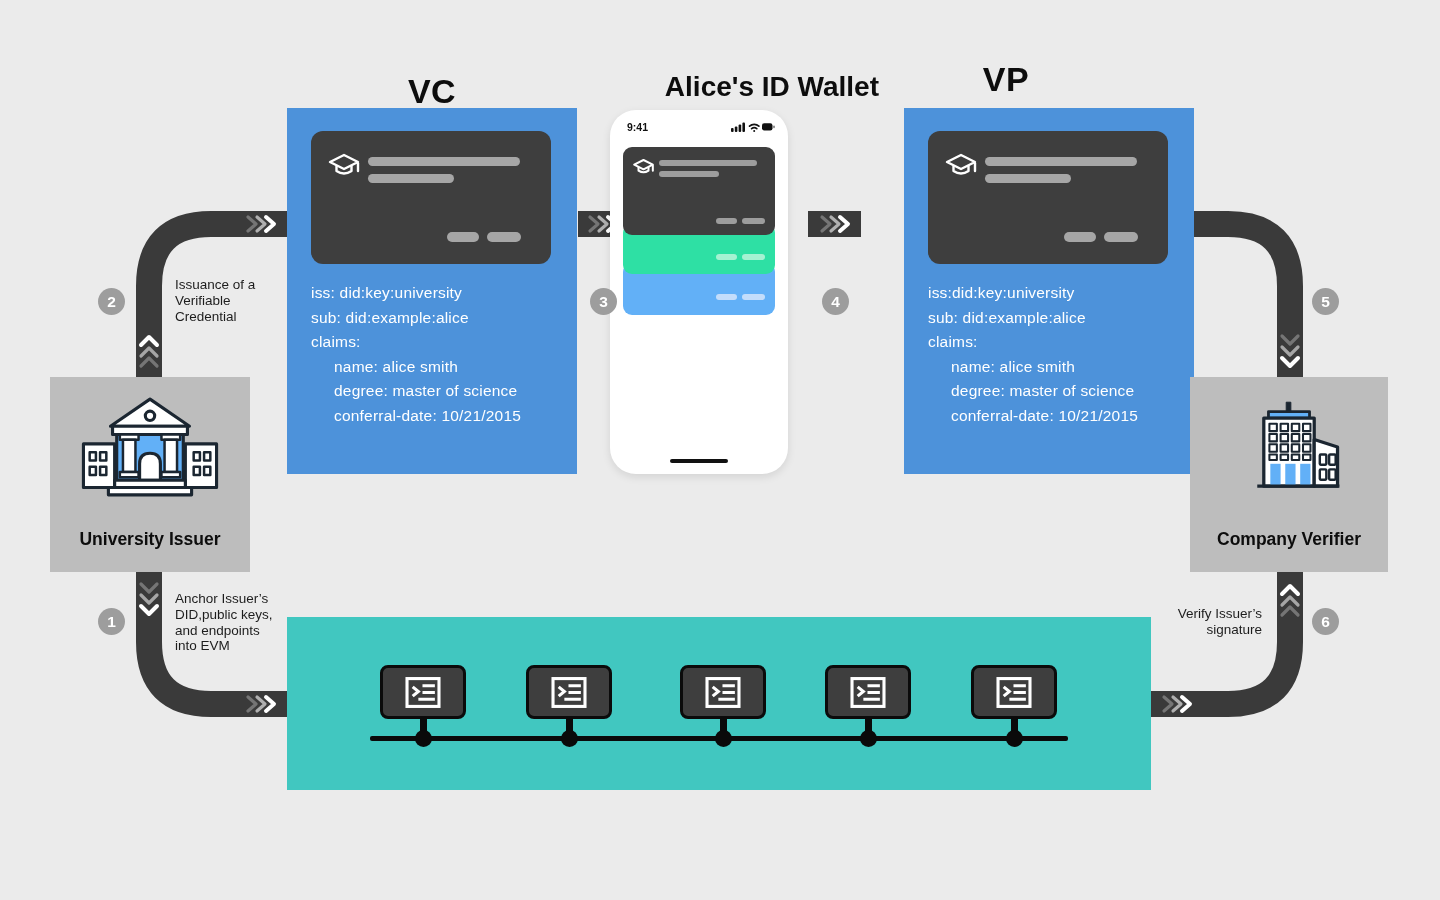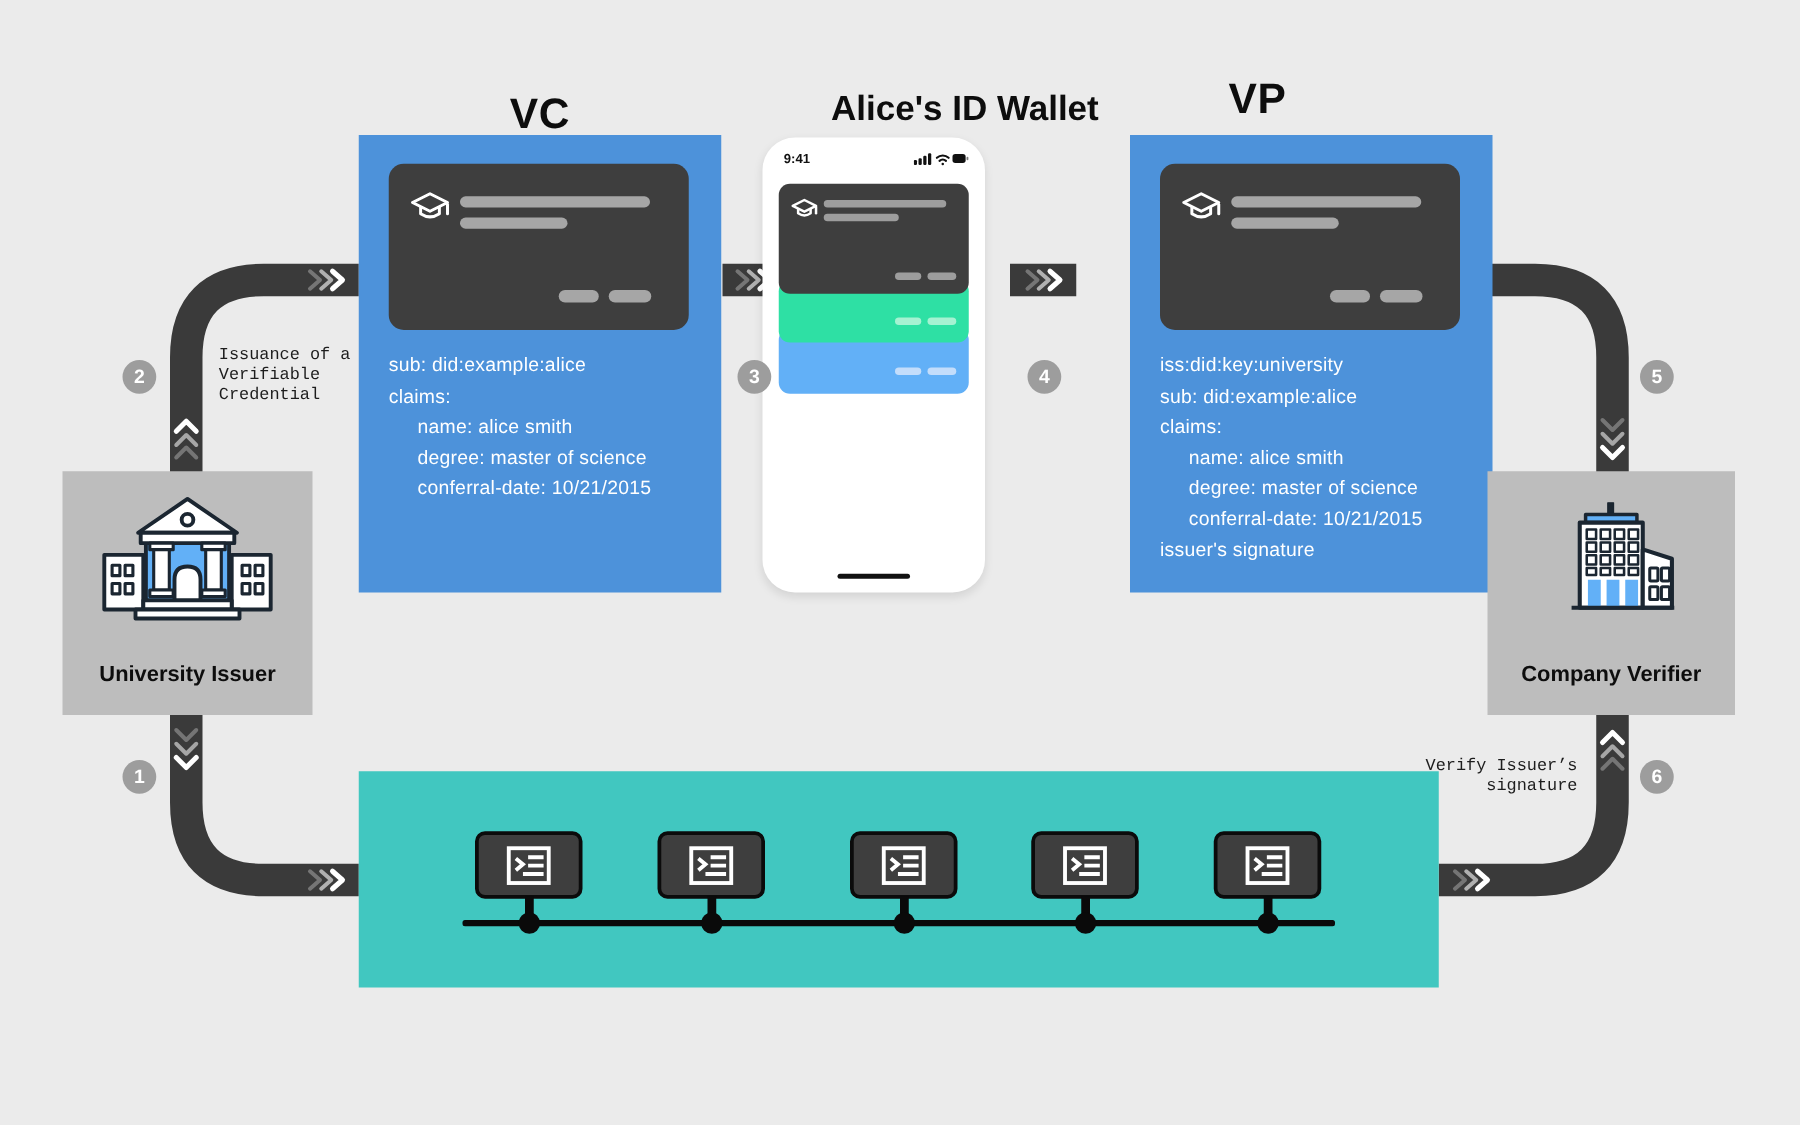--- a/index.html
+++ b/index.html
@@ -43,21 +43,21 @@
   .actor .alabel{position:absolute;left:0;right:0;bottom:22px;font-size:17.5px;font-weight:700;color:#0d0d0d;}
   
   .evm{position:absolute;left:287px;top:617px;width:864px;height:173px;background:var(--teal,#41c7c0);z-index:2;}
   .bus{position:absolute;left:83px;top:119px;width:698px;height:5px;background:#0a0a0a;border-radius:2px;}
   .monitor{position:absolute;top:48px;width:86px;height:54px;background:#3e3e3e;border:3px solid #0b0b0b;border-radius:8px;box-sizing:border-box;display:flex;align-items:center;justify-content:center;}
   .stem{position:absolute;top:100px;width:7px;height:22px;background:#0a0a0a;}
   .node{position:absolute;top:113px;width:17px;height:17px;border-radius:50%;background:#0a0a0a;}
   
   .step{position:absolute;width:27px;height:27px;border-radius:50%;background:var(--step-gray,#9d9d9d);color:#fff;
         font-size:15.5px;font-weight:700;display:flex;align-items:center;justify-content:center;z-index:3;}
-  .flabel{position:absolute;font-size:13.5px;line-height:15.8px;color:#1d1d1d;white-space:pre-line;z-index:3;font-family:Liberation Mono, monospace;}
+  .flabel{position:absolute;font-size:13.5px;line-height:15.8px;color:#1d1d1d;white-space:pre-line;z-index:3;}
 </style>
 </head>
 <body>
 
 <div class="stage">
 
   <svg id="roads" width="1440" height="900" viewBox="0 0 1440 900">
     <path class="road-path" d="M149 378 L149 286 Q149 224 211 224 L287 224"></path>
     <path class="road-path" d="M578 224 L630 224"></path>
     <path class="road-path" d="M808 224 L861 224"></path>
@@ -121,20 +121,21 @@
         <path d="M3 10 L17 3 L31 10 L17 17 Z" fill="none" stroke="#fff" stroke-width="2.4" stroke-linejoin="round"></path>
         <path d="M9.5 13.5 v5.5 q7.5 5 15 0 v-5.5" fill="none" stroke="#fff" stroke-width="2.4" stroke-linejoin="round"></path>
         <path d="M31 11.5 V19" stroke="#fff" stroke-width="2.4" stroke-linecap="round"></path>
       </svg>
       <div class="cline" style="left:57px;top:26px;width:152px;"></div>
       <div class="cline" style="left:57px;top:43px;width:86px;"></div>
       <div class="cpill" style="right:72px;bottom:22px;width:32px;"></div>
       <div class="cpill" style="right:30px;bottom:22px;width:34px;"></div>
     </div>
     <div class="claims">
+      <div>iss: did:key:university</div>
       <div>sub: did:example:alice</div>
       <div>claims:</div>
       <div class="ind">name: alice smith</div>
       <div class="ind">degree: master of science</div>
       <div class="ind">conferral-date: 10/21/2015</div>
     </div>
   </div>
 
   <div class="panel" style="left:861px;margin-left:43px;">
     <div class="cred-card">
@@ -148,21 +149,20 @@
       <div class="cpill" style="right:72px;bottom:22px;width:32px;"></div>
       <div class="cpill" style="right:30px;bottom:22px;width:34px;"></div>
     </div>
     <div class="claims">
       <div>iss:did:key:university</div>
       <div>sub: did:example:alice</div>
       <div>claims:</div>
       <div class="ind">name: alice smith</div>
       <div class="ind">degree: master of science</div>
       <div class="ind">conferral-date: 10/21/2015</div>
-      <div>issuer's signature</div>
     </div>
   </div>
 
   <div class="phone">
     <div class="statusbar">
       <span class="time">9:41</span>
       <svg width="44" height="12" viewBox="0 0 44 12">
         <g fill="#111">
           <rect x="0" y="7" width="2.6" height="4" rx="1"></rect>
           <rect x="3.8" y="5.5" width="2.6" height="5.5" rx="1"></rect>
@@ -354,16 +354,20 @@
   <div class="step" style="left:98px;top:608px;">1</div>
   <div class="step" style="left:98px;top:288px;">2</div>
   <div class="step" style="left:590px;top:288px;">3</div>
   <div class="step" style="left:822px;top:288px;">4</div>
   <div class="step" style="left:1312px;top:288px;">5</div>
   <div class="step" style="left:1312px;top:608px;">6</div>
 
   <div class="flabel" style="left:175px;top:277px;">Issuance of a
 Verifiable
 Credential</div>
+  <div class="flabel" style="left:175px;top:591px;">Anchor Issuer’s
+DID,public keys,
+and endpoints
+into EVM</div>
   <div class="flabel" style="right:178px;top:606px;text-align:right;">Verify Issuer’s
 signature</div>
 
 </div>
 
 </body></html>

